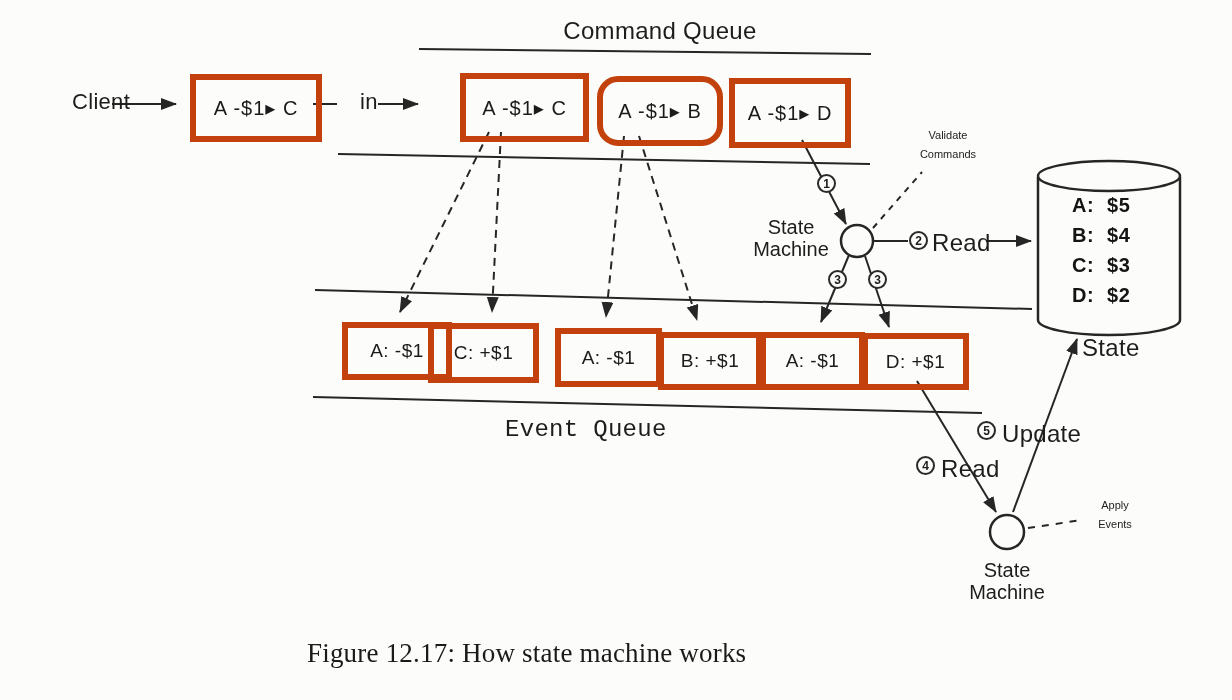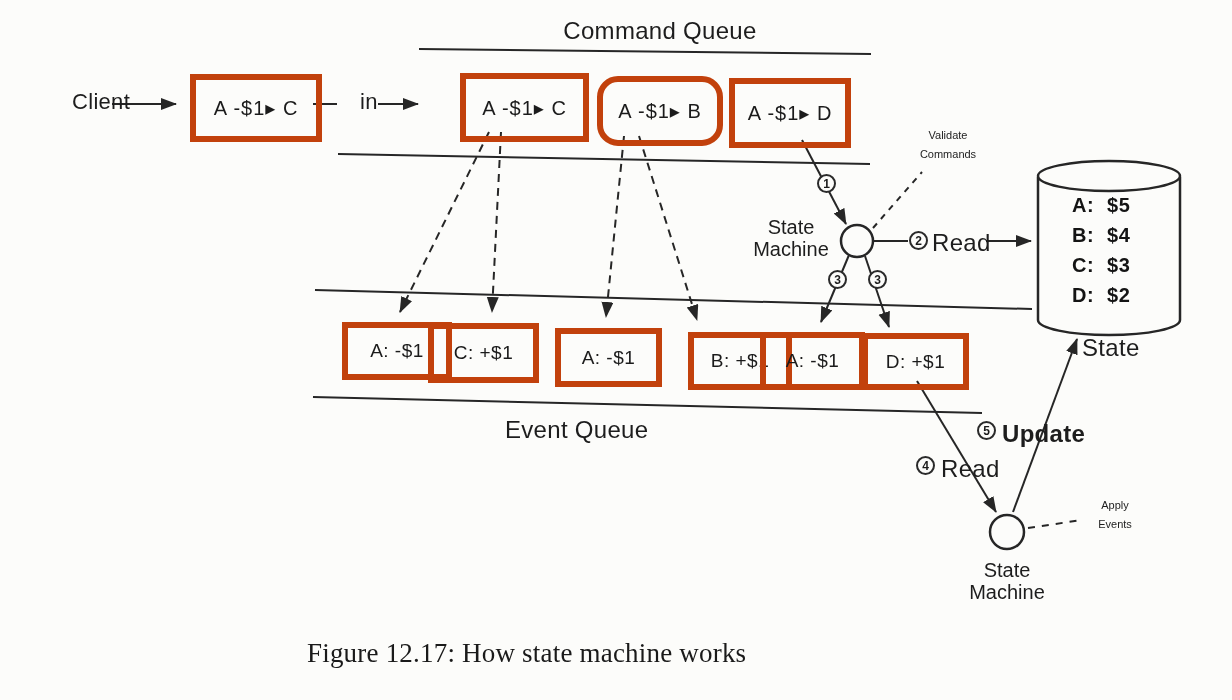--- a/index.html
+++ b/index.html
@@ -87,24 +87,24 @@
   <div class="lbl big" style="left:324px;top:89px;">in</div>
 
   <div class="lbl med" style="left:540px;top:17px;width:240px;text-align:center;">Command Queue</div>
   <div class="box" style="left:460px;top:73px;width:117px;height:57px;">A -$1▸ C</div>
   <div class="box" style="left:597px;top:76px;width:114px;height:58px;border-radius:21px;">A -$1▸ B</div>
   <div class="box" style="left:729px;top:78px;width:110px;height:58px;">A -$1▸ D</div>
 
   <div class="box ebox" style="left:342px;top:322px;width:98px;height:46px;">A: -$1</div>
   <div class="box ebox" style="left:428px;top:323px;width:99px;height:48px;">C: +$1</div>
   <div class="box ebox" style="left:555px;top:328px;width:95px;height:47px;">A: -$1</div>
-  <div class="box ebox" style="left:658px;top:332px;width:92px;height:46px;margin-left:30px;">B: +$1</div>
+  <div class="box ebox" style="left:658px;top:332px;width:92px;height:46px;">B: +$1</div>
   <div class="box ebox" style="left:760px;top:332px;width:93px;height:46px;">A: -$1</div>
   <div class="box ebox" style="left:862px;top:333px;width:95px;height:45px;">D: +$1</div>
-  <div class="lbl med" style="left:505px;top:416px;width:120px;text-align:center;">Event Queue</div>
+  <div class="lbl med" style="left:505px;top:416px;width:120px;text-align:center;font-family:Liberation Mono, monospace;">Event Queue</div>
 
   <div class="lbl center2" style="left:744px;top:216px;width:94px;">
     <div>State</div>
     <div>Machine</div>
   </div>
   <div class="lbl note" style="left:893px;top:126px;width:110px;">
     <div>Validate</div>
     <div>Commands</div>
   </div>
 
@@ -138,17 +138,17 @@
   <div class="lbl med" style="left:1082px;top:334px;">State</div>
 
   <div class="badge" style="left:817px;top:174px;">1</div>
   <div class="badge" style="left:909px;top:231px;">2</div>
   <div class="lbl med" style="left:932px;top:229px;">Read</div>
   <div class="badge" style="left:828px;top:270px;">3</div>
   <div class="badge" style="left:868px;top:270px;">3</div>
   <div class="badge" style="left:916px;top:456px;">4</div>
   <div class="lbl med" style="left:941px;top:455px;">Read</div>
   <div class="badge" style="left:977px;top:421px;">5</div>
-  <div class="lbl med" style="left:1002px;top:420px;font-weight:bold;">Update</div>
+  <div class="lbl med" style="left:1002px;top:420px;">Update</div>
 
   <div class="caption">Figure 12.17: How state machine works</div>
 
 </div>
 
 </body></html>

